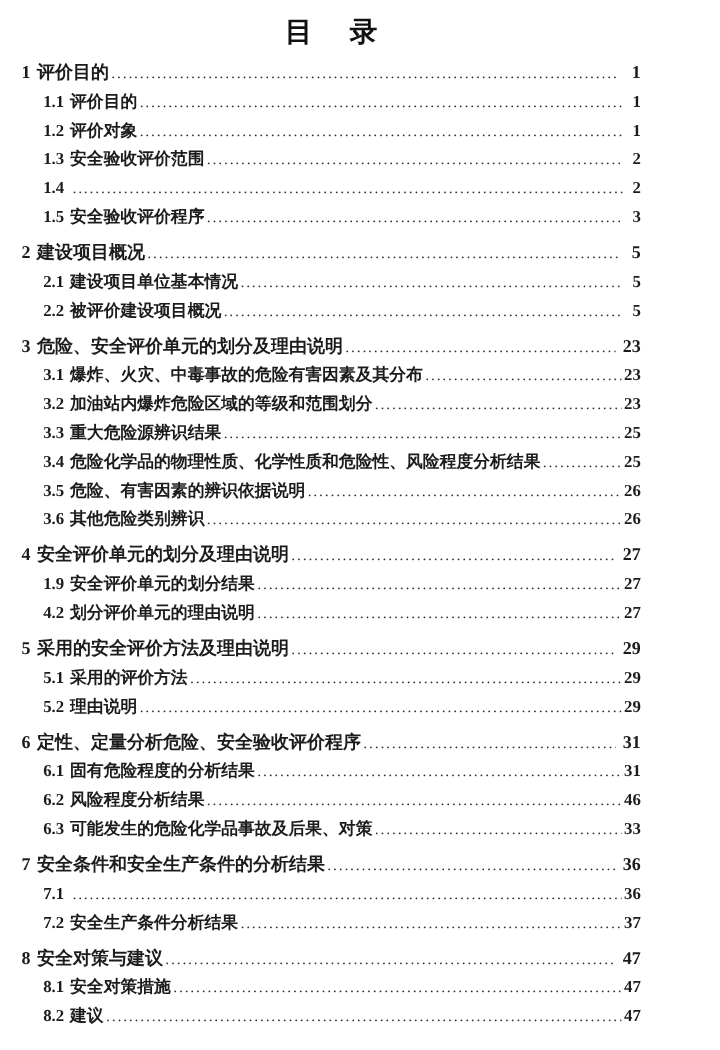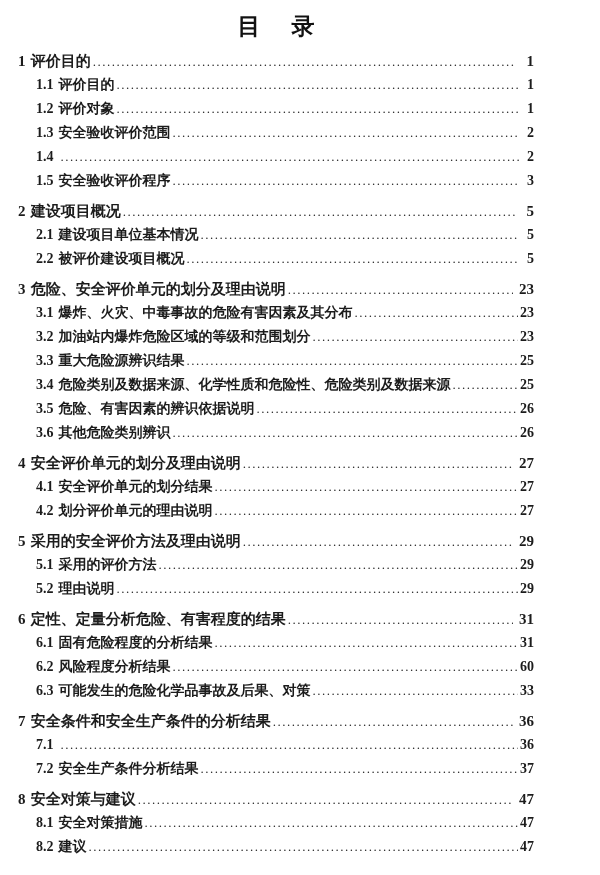--- a/index.html
+++ b/index.html
@@ -149,21 +149,21 @@
     <span class="entry-page">23</span>
   </div>
       <div class="toc-entry level-2">
     <span class="entry-num">3.3</span>
     <span class="entry-text">重大危险源辨识结果</span>
     <span class="entry-dots"></span>
     <span class="entry-page">25</span>
   </div>
       <div class="toc-entry level-2">
     <span class="entry-num">3.4</span>
-    <span class="entry-text">危险类别及数据来源、化学性质和危险性、危险类别及数据来源</span>
+    <span class="entry-text">危险化学品的物理性质、化学性质和危险性、风险程度分析结果</span>
     <span class="entry-dots"></span>
     <span class="entry-page">25</span>
   </div>
       <div class="toc-entry level-2">
     <span class="entry-num">3.5</span>
     <span class="entry-text">危险、有害因素的辨识依据说明</span>
     <span class="entry-dots"></span>
     <span class="entry-page">26</span>
   </div>
       <div class="toc-entry level-2">
@@ -172,21 +172,21 @@
     <span class="entry-dots"></span>
     <span class="entry-page">26</span>
   </div>
       <div class="toc-entry level-1">
     <span class="entry-num">4</span>
     <span class="entry-text">安全评价单元的划分及理由说明</span>
     <span class="entry-dots"></span>
     <span class="entry-page">27</span>
   </div>
       <div class="toc-entry level-2">
-    <span class="entry-num">4.1</span>
+    <span class="entry-num">1.9</span>
     <span class="entry-text">安全评价单元的划分结果</span>
     <span class="entry-dots"></span>
     <span class="entry-page">27</span>
   </div>
       <div class="toc-entry level-2">
     <span class="entry-num">4.2</span>
     <span class="entry-text">划分评价单元的理由说明</span>
     <span class="entry-dots"></span>
     <span class="entry-page">27</span>
   </div>
@@ -203,35 +203,35 @@
     <span class="entry-page">29</span>
   </div>
       <div class="toc-entry level-2">
     <span class="entry-num">5.2</span>
     <span class="entry-text">理由说明</span>
     <span class="entry-dots"></span>
     <span class="entry-page">29</span>
   </div>
       <div class="toc-entry level-1">
     <span class="entry-num">6</span>
-    <span class="entry-text">定性、定量分析危险、有害程度的结果</span>
+    <span class="entry-text">定性、定量分析危险、安全验收评价程序</span>
     <span class="entry-dots"></span>
     <span class="entry-page">31</span>
   </div>
       <div class="toc-entry level-2">
     <span class="entry-num">6.1</span>
     <span class="entry-text">固有危险程度的分析结果</span>
     <span class="entry-dots"></span>
     <span class="entry-page">31</span>
   </div>
       <div class="toc-entry level-2">
     <span class="entry-num">6.2</span>
     <span class="entry-text">风险程度分析结果</span>
     <span class="entry-dots"></span>
-    <span class="entry-page">60</span>
+    <span class="entry-page">46</span>
   </div>
       <div class="toc-entry level-2">
     <span class="entry-num">6.3</span>
     <span class="entry-text">可能发生的危险化学品事故及后果、对策</span>
     <span class="entry-dots"></span>
     <span class="entry-page">33</span>
   </div>
       <div class="toc-entry level-1">
     <span class="entry-num">7</span>
     <span class="entry-text">安全条件和安全生产条件的分析结果</span>

